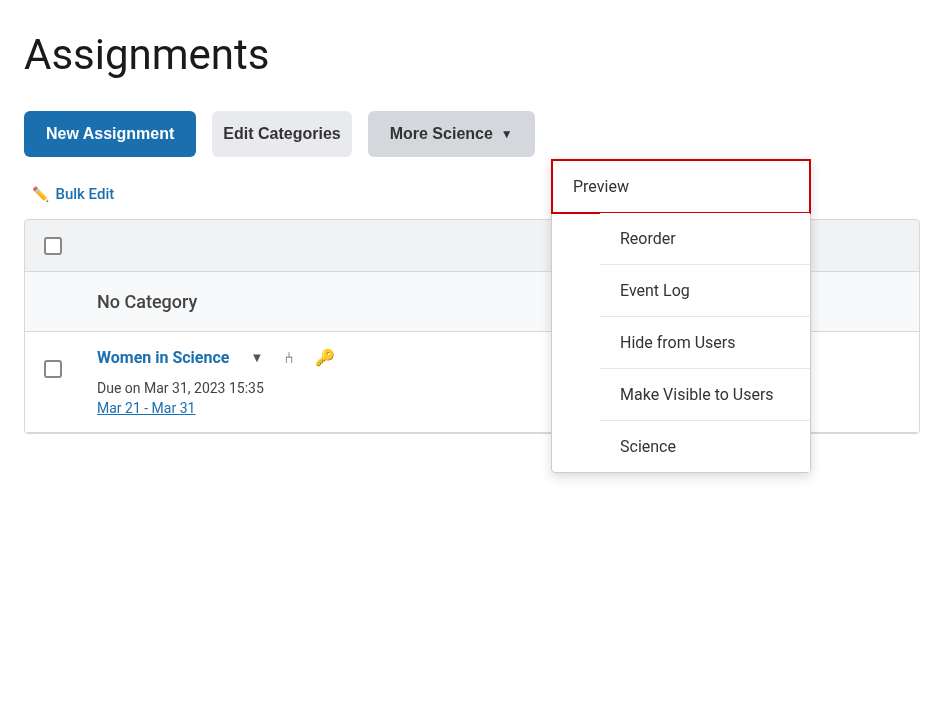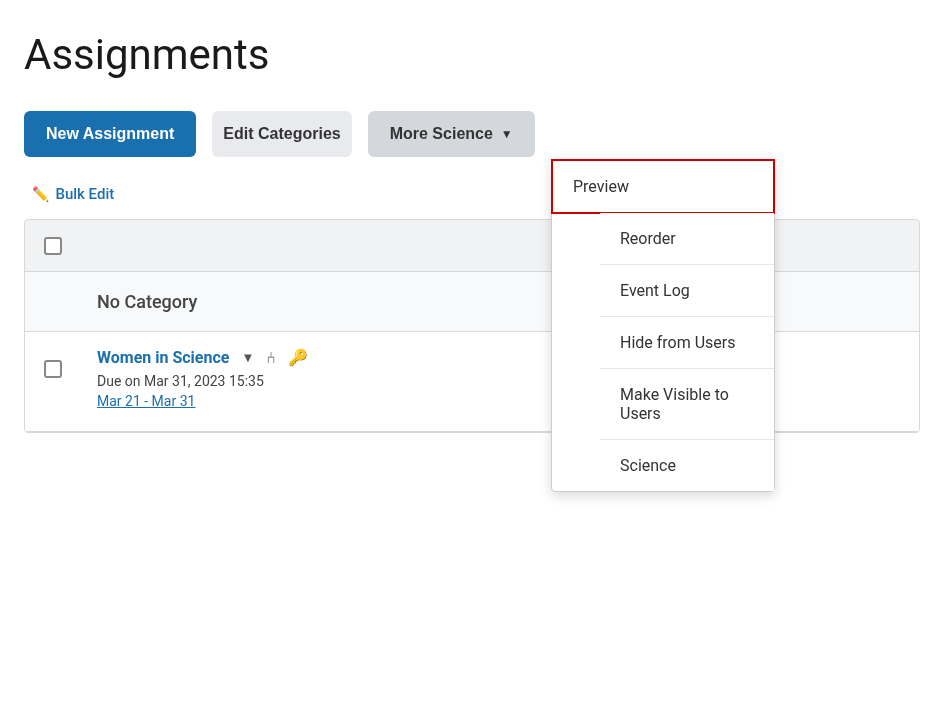--- a/index.html
+++ b/index.html
@@ -70,21 +70,21 @@
     }
     .dropdown-menu {
       position: absolute;
       top: 100%;
       left: 527px;
       background: #ffffff;
       border: 1px solid #cccccc;
       border-radius: 4px;
       box-shadow: 0 4px 12px rgba(0,0,0,0.15);
       z-index: 100;
-      width: 224px;
+      width: 260px;
       margin-top: 2px;
     }
     .dropdown-item {
       padding: 16px 20px;
       font-size: 16px;
       color: #333333;
       cursor: pointer;
       border-bottom: 1px solid #e8e8e8;
       background: #ffffff;
       margin-left: 48px;
@@ -164,22 +164,22 @@
       min-height: 100px;
       padding: 16px 16px 16px 0;
     }
     .assignment-content {
       flex: 1;
       padding-left: 16px;
     }
     .assignment-title-row {
       display: flex;
       align-items: center;
-      gap: 12px;
-      margin-bottom: 6px;
+      gap: 21px;
+      margin-bottom: 13px;
     }
     .assignment-title {
       color: #1a6faf;
       font-size: 16px;
       font-weight: 700;
       cursor: pointer;
     }
     .assignment-chevron {
       color: #555555;
       font-size: 13px;

